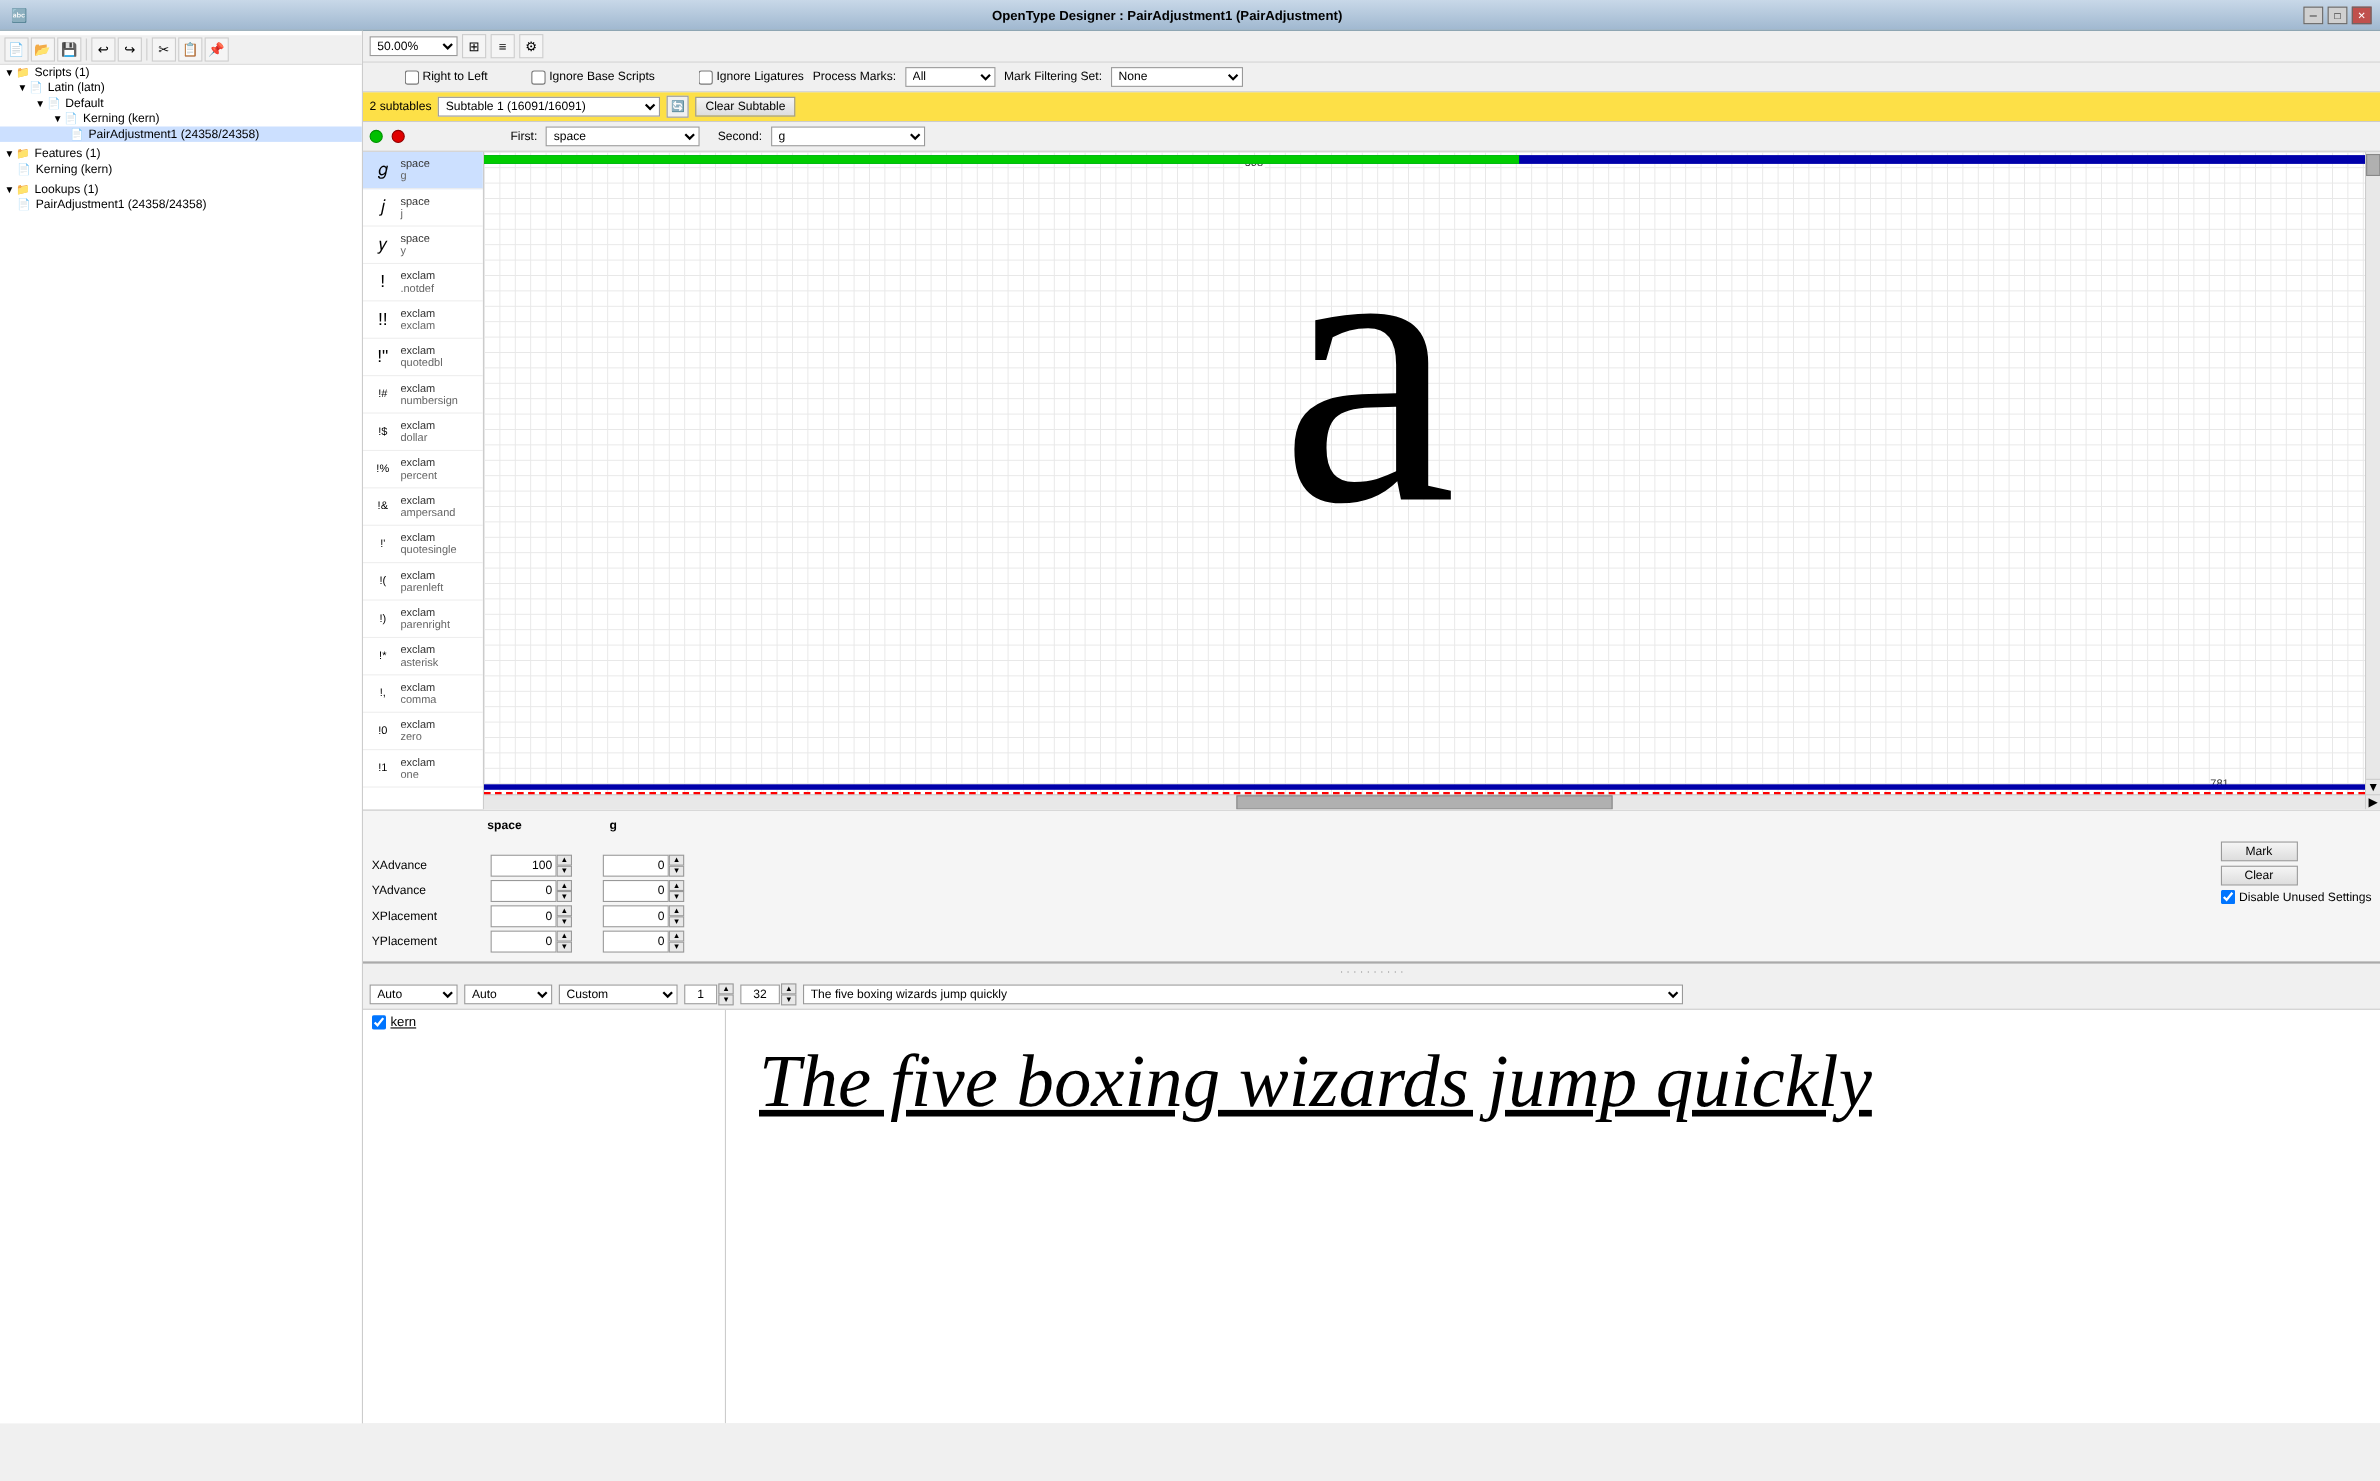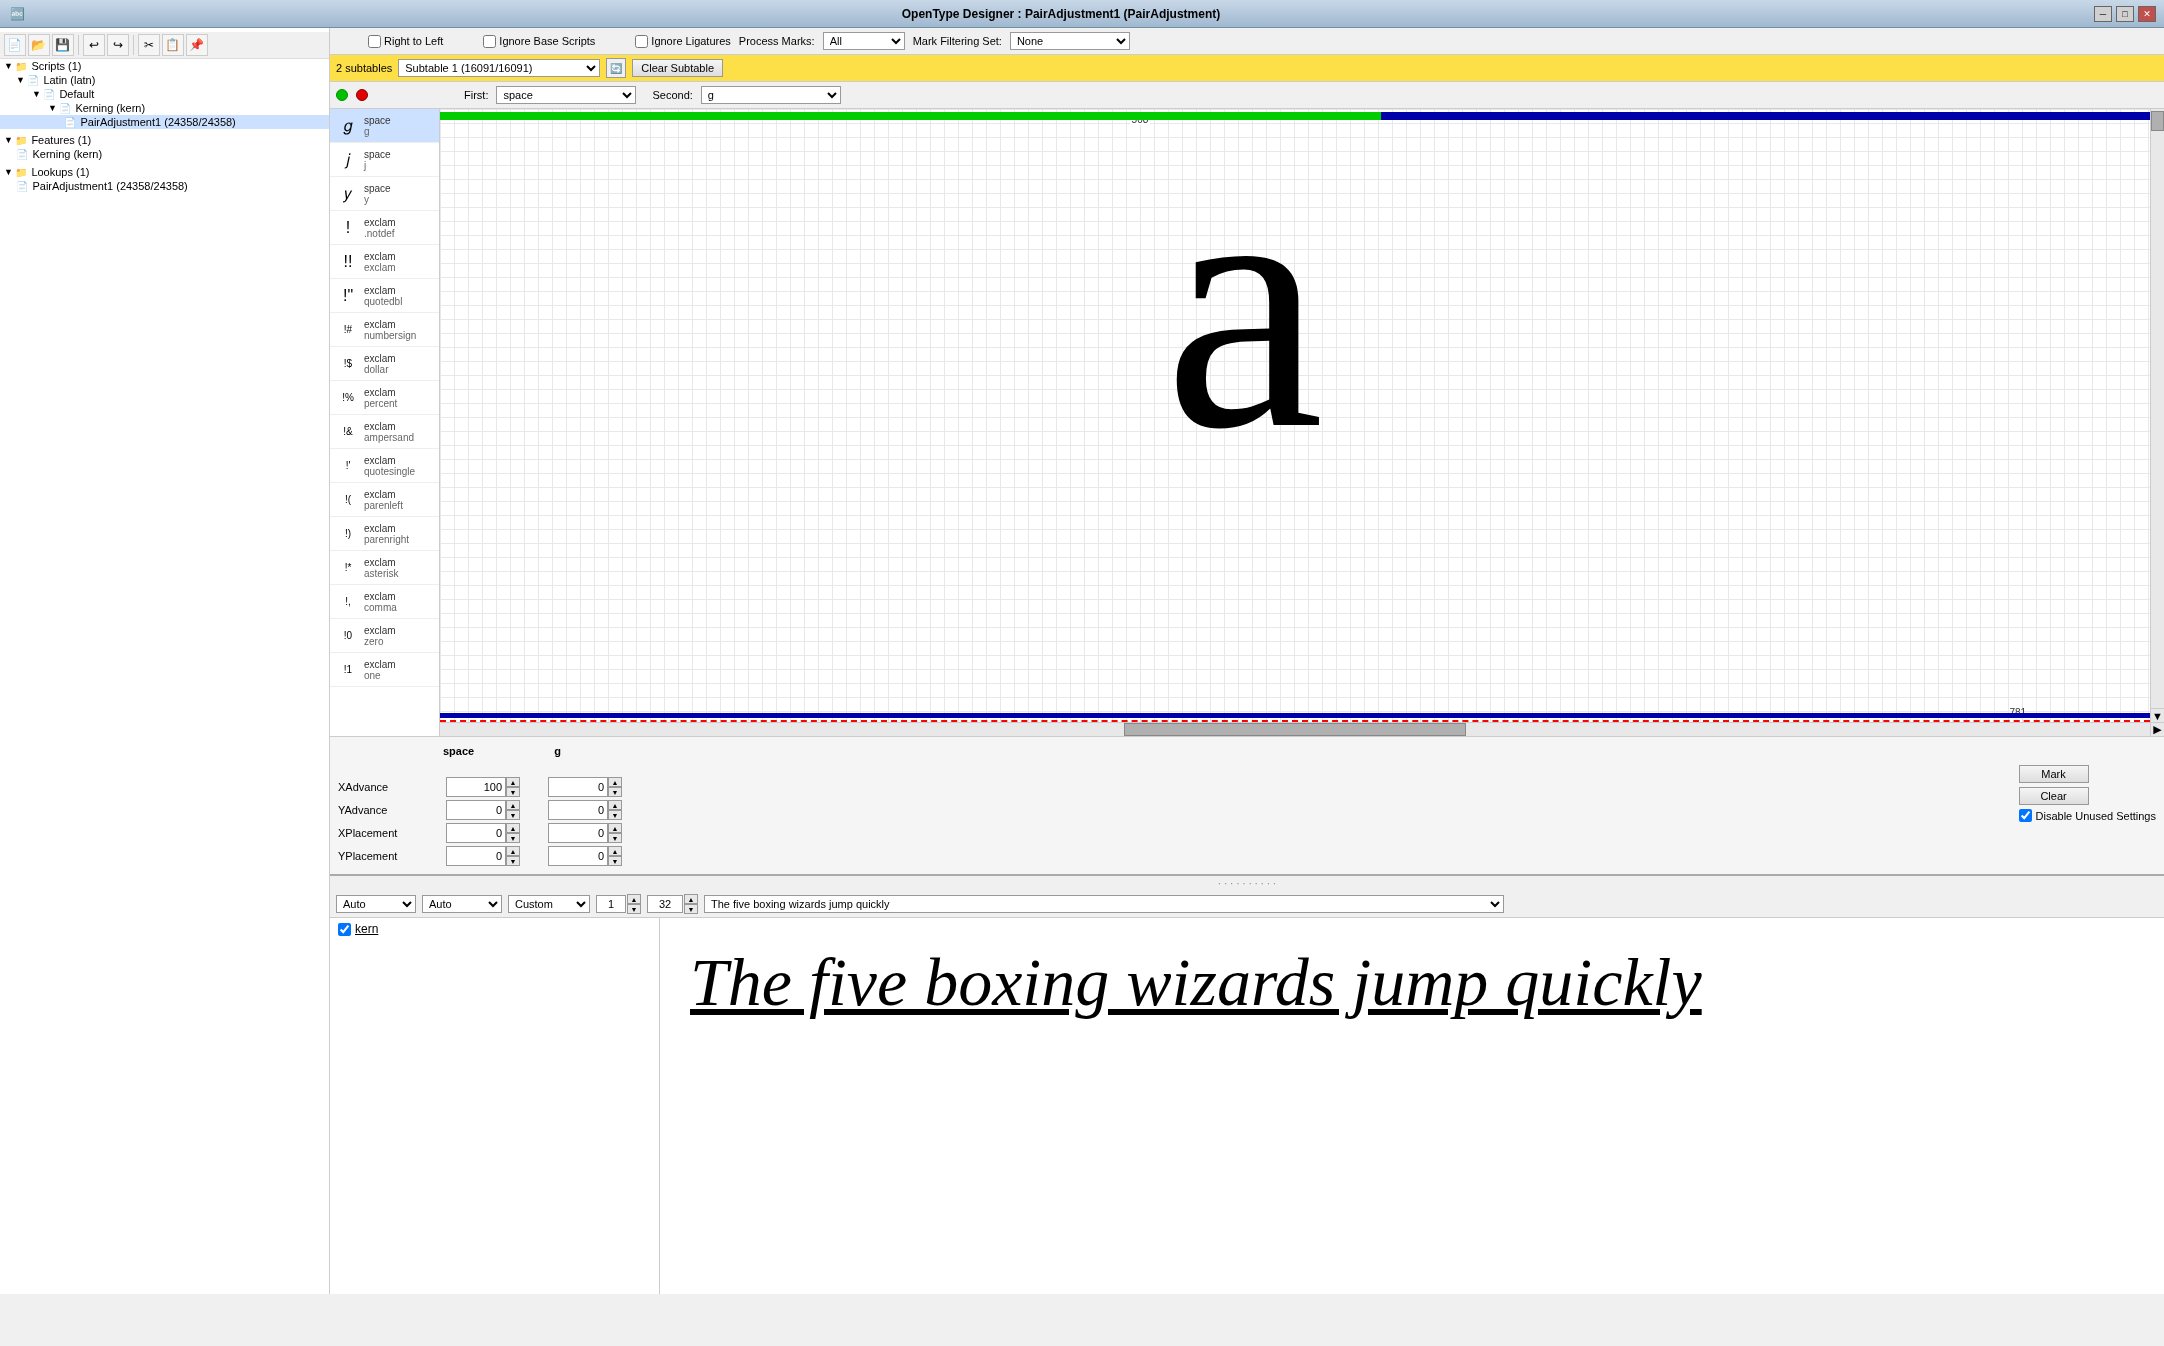--- a/index.html
+++ b/index.html
@@ -381,20 +381,31 @@
       </div>
       <div class="tree-item tree-indent-1">
         <span class="tree-icon">📄</span>
         <span>PairAdjustment1 (24358/24358)</span>
       </div>
     </div>
   </div>
 
   <div id="right-panel">
 
+    <div style="background:#f0f0f0;padding:3px 6px;border-bottom:1px solid #ccc;display:flex;align-items:center;gap:4px;">
+      <select class="zoom-select">
+        <option>50.00%</option>
+        <option>25.00%</option>
+        <option>75.00%</option>
+        <option>100.00%</option>
+      </select>
+      <div class="tb-icon">⊞</div>
+      <div class="tb-icon">≡</div>
+      <div class="tb-icon">⚙</div>
+    </div>
 
     <div id="top-controls">
       <label class="check-label">
         <input type="checkbox" style="">
         <span>Right to Left</span>
       </label>
       <label class="check-label">
         <input type="checkbox" style="">
         <span>Ignore Base Scripts</span>
       </label>
@@ -693,21 +704,21 @@
 
       <div class="dots-sep">· · · · · · · · · ·</div>
 
       <div id="bottom-toolbar">
         <select style="width:80px;">
           <option>Auto</option>
         </select>
         <select style="width:80px;">
           <option>Auto</option>
         </select>
-        <select style="width:82px;">
+        <select style="width:108px;">
           <option>Custom</option>
         </select>
         <div style="display:flex;align-items:center;gap:1px;">
           <input type="text" value="1" style="width: 30px; height: 18px; border: 1px solid rgb(153, 153, 153); font-size: 11px; text-align: center;">
           <div class="spin-btns">
             <div class="spin-btn">▲</div>
             <div class="spin-btn">▼</div>
           </div>
         </div>
         <div style="display:flex;align-items:center;gap:1px;">

